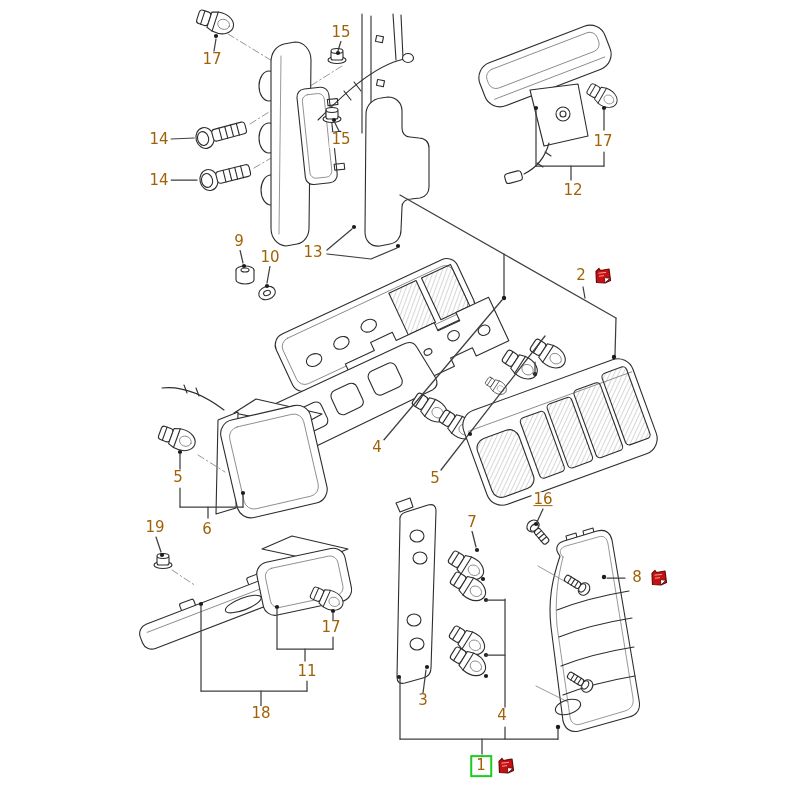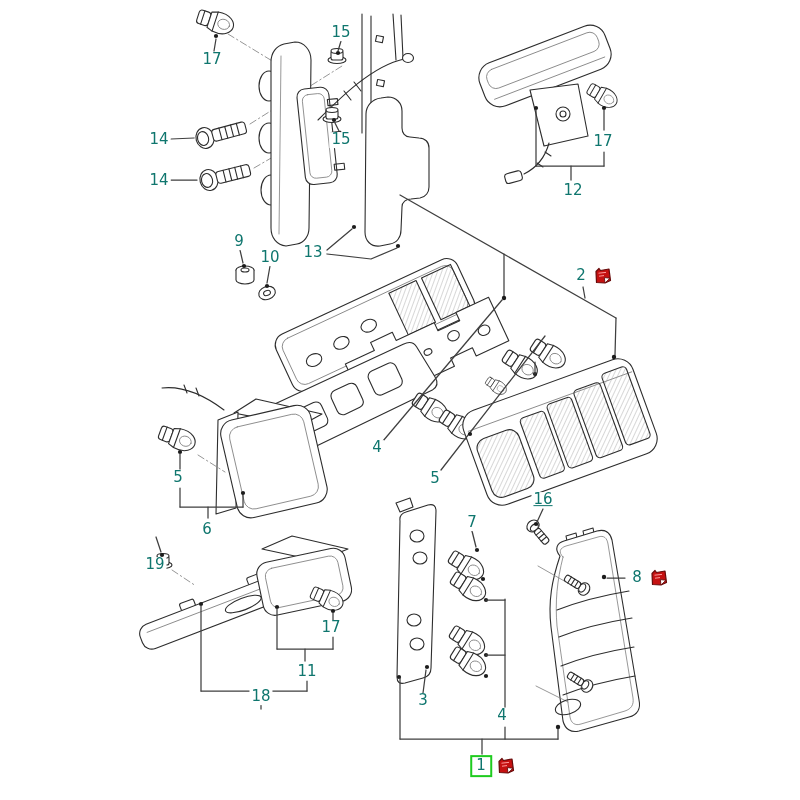--- a/index.html
+++ b/index.html
@@ -5,21 +5,21 @@
   html,body{margin:0;padding:0;background:#fff;}
   .stage{position:relative;width:800px;height:800px;background:#ffffff;overflow:hidden;
          font-family:"DejaVu Sans","Liberation Sans",sans-serif;}
   svg.lineart{position:absolute;left:0;top:0;fill:none;stroke:#2d2d2d;stroke-width:1.1;
               stroke-linecap:round;stroke-linejoin:round;}
   .leader{stroke:#3f3f3f;stroke-width:1.25;}
   .dashdot{stroke:#8a8a8a;stroke-width:0.9;stroke-dasharray:7 3 1.5 3;}
   .thin{stroke:#7d7d7d;stroke-width:0.8;}
   .callout-layer{position:absolute;left:0;top:0;width:800px;height:800px;pointer-events:none;}
   .callout{position:absolute;transform:translate(-50%,-50%);font-size:15px;line-height:1.05;
-           color:#0f766e;background:#ffffff;padding:0 2px;white-space:nowrap;pointer-events:auto;}
+           color:#a16207;background:#ffffff;padding:0 2px;white-space:nowrap;pointer-events:auto;}
   .callout.boxed{border:2px solid #1ecb1e;padding:1px 4px;}
   .note-icon{position:absolute;width:19px;height:17px;pointer-events:auto;}
   .note-icon svg{width:100%;height:100%;display:block;}
 </style>
 </head>
 <body>
 
 <div class="stage">
 
 <svg class="lineart" width="800" height="800" viewBox="0 0 800 800">
@@ -388,33 +388,33 @@
       <span class="note-icon" style="left: 593px; top: 267px;">
         <svg viewBox="0 0 19 17">
           <use href="#note-icon-sym"></use>
         </svg>
       </span>
       <div class="callout" style="left: 377px; top: 448px;">4</div>
       <div class="callout" style="left: 435px; top: 479px;">5</div>
       <div class="callout" style="left: 178px; top: 478px;">5</div>
       <div class="callout" style="left: 207px; top: 530px;">6</div>
       <div class="callout" style="left: 543px; top: 500px; text-decoration: underline;">16</div>
-      <div class="callout" style="left: 155px; top: 528px; margin-top: 37px;">19</div>
+      <div class="callout" style="left: 155px; top: 528px;">19</div>
       <div class="callout" style="left: 472px; top: 523px;">7</div>
       <div class="callout" style="left: 637px; top: 578px;">8</div>
       <span class="note-icon" style="left: 649px; top: 569px;">
         <svg viewBox="0 0 19 17">
           <use href="#note-icon-sym"></use>
         </svg>
       </span>
       <div class="callout" style="left: 331px; top: 628px;">17</div>
       <div class="callout" style="left: 307px; top: 672px;">11</div>
       <div class="callout" style="left: 423px; top: 701px;">3</div>
       <div class="callout" style="left: 502px; top: 716px;">4</div>
-      <div class="callout" style="left: 261px; top: 697px;">18</div>
+      <div class="callout" style="left: 261px; top: 714px;">18</div>
       <div class="callout boxed" style="left: 481px; top: 766px;">1</div>
       <span class="note-icon" style="left: 496px; top: 757px;">
         <svg viewBox="0 0 19 17">
           <use href="#note-icon-sym"></use>
         </svg>
       </span>
     </div>
 
 </div>
 

